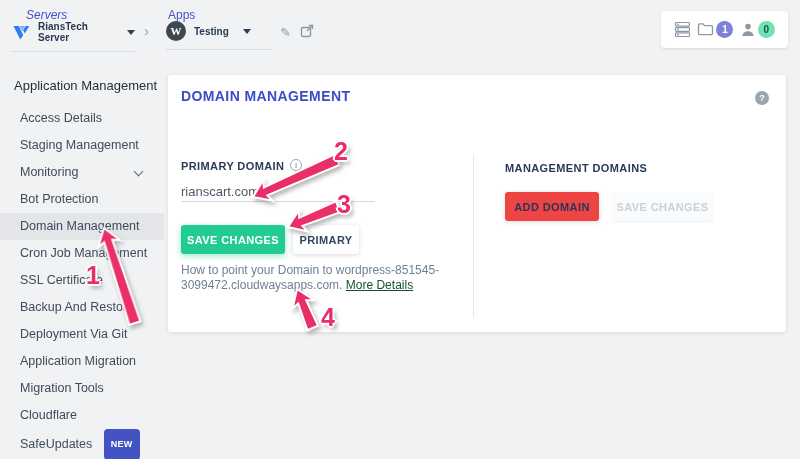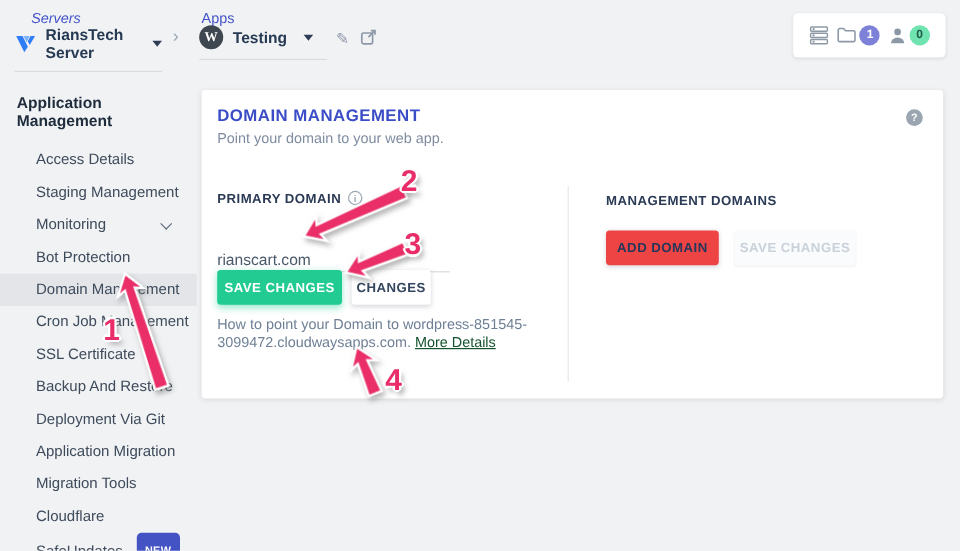--- a/index.html
+++ b/index.html
@@ -8,41 +8,41 @@
     font-family:"Liberation Sans", sans-serif;
     background:#f1f2f4;
     position:relative;
     overflow:hidden;
     color:#3e4b5b;
   }
   
   .hdr-label { position:absolute; font-size:12px; color:#4353c9; }
   .selector { position:absolute; display:flex; align-items:center; gap:8px;
               border-bottom:1px solid #d9dce1; padding-bottom:8px; }
-  .sel-name { font-size:13px; font-weight:bold; color:#273a53; }
+  .sel-name { font-size:10px; font-weight:bold; color:#273a53; }
   .caret { width:0; height:0; border-left:4px solid transparent;
            border-right:4px solid transparent; border-top:5px solid #2e3d55; margin-left:6px; }
   .hdr-sep { position:absolute; left:144px; top:22px; font-size:15px; color:#9aa6b2; }
   .wp-circle { width:20px; height:20px; border-radius:50%; background:#3e4750; color:#fff;
                font-size:11px; font-weight:bold; display:flex; align-items:center;
                justify-content:center; font-family:"Liberation Serif", serif; }
   .hdr-tool { position:absolute; top:25px; font-size:13px; color:#8d98a6; cursor:pointer; }
   .topright-card { position:absolute; left:661px; top:11px; width:127px; height:37px;
                    background:#fff; border-radius:4px; box-shadow:0 1px 3px rgba(40,50,60,.12);
                    display:flex; align-items:center; justify-content:space-around; padding:0 10px; }
   .tr-item { position:relative; display:flex; align-items:center; }
   .badge { width:17px; height:17px; border-radius:50%; font-size:10px; font-weight:bold;
            display:flex; align-items:center; justify-content:center; margin-left:2px; }
   .badge.purple { background:#7d82d8; color:#fff; }
   .badge.green  { background:#6fe3b0; color:#20584a; }
   
   .sidebar { position:absolute; left:0; top:60px; width:164px; bottom:0; }
-  .sidebar-title { padding:18px 0 0 14px; font-size:13px; font-weight:bold; color:#1e2c3c; }
+  .sidebar-title { padding:18px 0 0 14px; font-size:13px; font-weight:normal; color:#1e2c3c; }
   .side-list { margin-top:12px; }
-  .side-item { height:27px; line-height:27px; padding-left:30px; font-size:12.5px;
+  .side-item { height:27px; line-height:27px; padding-left:20px; font-size:12.5px;
                color:#3e4b5b; cursor:pointer; position:relative; white-space:nowrap; }
   .side-item.active { background:#e3e5e9; }
   .chev { position:absolute; right:22px; top:9px; width:7px; height:7px;
           border-right:1.5px solid #5a6775; border-bottom:1.5px solid #5a6775;
           transform:rotate(45deg); }
   .new-badge { display:inline-block; margin-left:8px; background:#4353c4; color:#fff;
                font-size:9px; font-weight:bold; padding:2px 7px; border-radius:4px;
                vertical-align:1px; letter-spacing:.3px; }
   
   .card { position:absolute; left:168px; top:75px; width:618px; height:257px;
@@ -53,21 +53,21 @@
   .help-q { position:absolute; left:587px; top:16px; width:14px; height:14px; border-radius:50%;
             background:#9aa5b1; color:#fff; font-size:9px; font-weight:bold;
             display:flex; align-items:center; justify-content:center; cursor:pointer; }
   .sec-label { position:absolute; font-size:11px; font-weight:bold; letter-spacing:.4px;
                color:#2b3a55; }
   .info-i { position:absolute; left:122px; top:84px; width:12px; height:12px; border-radius:50%;
             border:1px solid #9ca7b4; color:#9ca7b4; font-size:8px; font-weight:bold;
             display:flex; align-items:center; justify-content:center; }
   .domain-input { position:absolute; left:13px; top:106px; width:194px; height:21px;
                   border:none; border-bottom:1px solid #d5d9de; font-size:13px; color:#4b5a6b;
-                  background:transparent; outline:none; font-family:"Liberation Sans",sans-serif;margin-top:25px; }
+                  background:transparent; outline:none; font-family:"Liberation Sans",sans-serif; }
   .btn { position:absolute; height:29px; border:none; border-radius:3px; font-size:11px;
          font-weight:bold; letter-spacing:.4px; cursor:pointer;
          font-family:"Liberation Sans",sans-serif; }
   .btn-green { left:13px; top:150px; width:104px; background:#22cb91; color:#fff;
                box-shadow:0 2px 6px rgba(34,203,145,.45); }
   .btn-white { left:125px; top:150px; width:66px; background:#fff; color:#34455e;
                box-shadow:0 1px 4px rgba(30,40,60,.18); }
   .btn-add { left:337px; top:117px; width:94px; background:#ef4444; color:#26365a;
              box-shadow:0 1px 4px rgba(30,40,60,.18); }
   .btn-disabled { left:444px; top:117px; width:101px; background:#fafbfc; color:#c9d1da;
@@ -169,30 +169,29 @@
     <div class="side-item">Cloudflare</div>
     <div class="side-item">
       <span>SafeUpdates</span>
       <span class="new-badge">NEW</span>
     </div>
   </div>
 </div>
 
 <div class="card">
   <div class="card-title">DOMAIN MANAGEMENT</div>
-  <div class="card-sub">Point your domain to your web app.</div>
   <div class="help-q">?</div>
 
   <div class="sec-label" style="left:13px; top:85px;">PRIMARY DOMAIN</div>
   <div class="info-i">i</div>
 
   <input class="domain-input" type="text" value="rianscart.com" style="">
 
   <button class="btn btn-green">SAVE CHANGES</button>
-  <button class="btn btn-white">CHANGES</button>
+  <button class="btn btn-white">PRIMARY</button>
 
   <div class="hint">
     <span>How to point your Domain to wordpress-851545-3099472.cloudwaysapps.com.</span>
     <a>More Details</a>
   </div>
 
   <div class="vdivider"></div>
 
   <div class="sec-label" style="left:337px; top:87px;">MANAGEMENT DOMAINS</div>
   <button class="btn btn-add">ADD DOMAIN</button>

